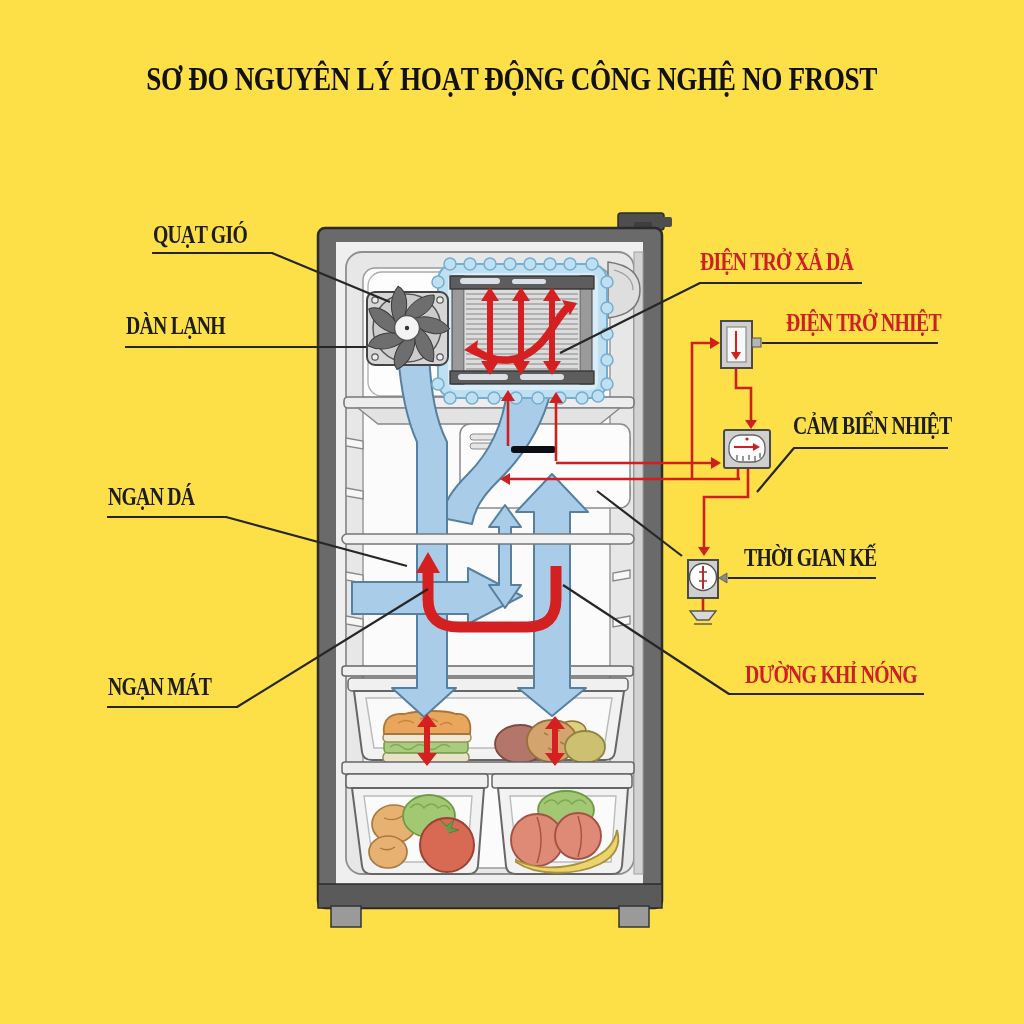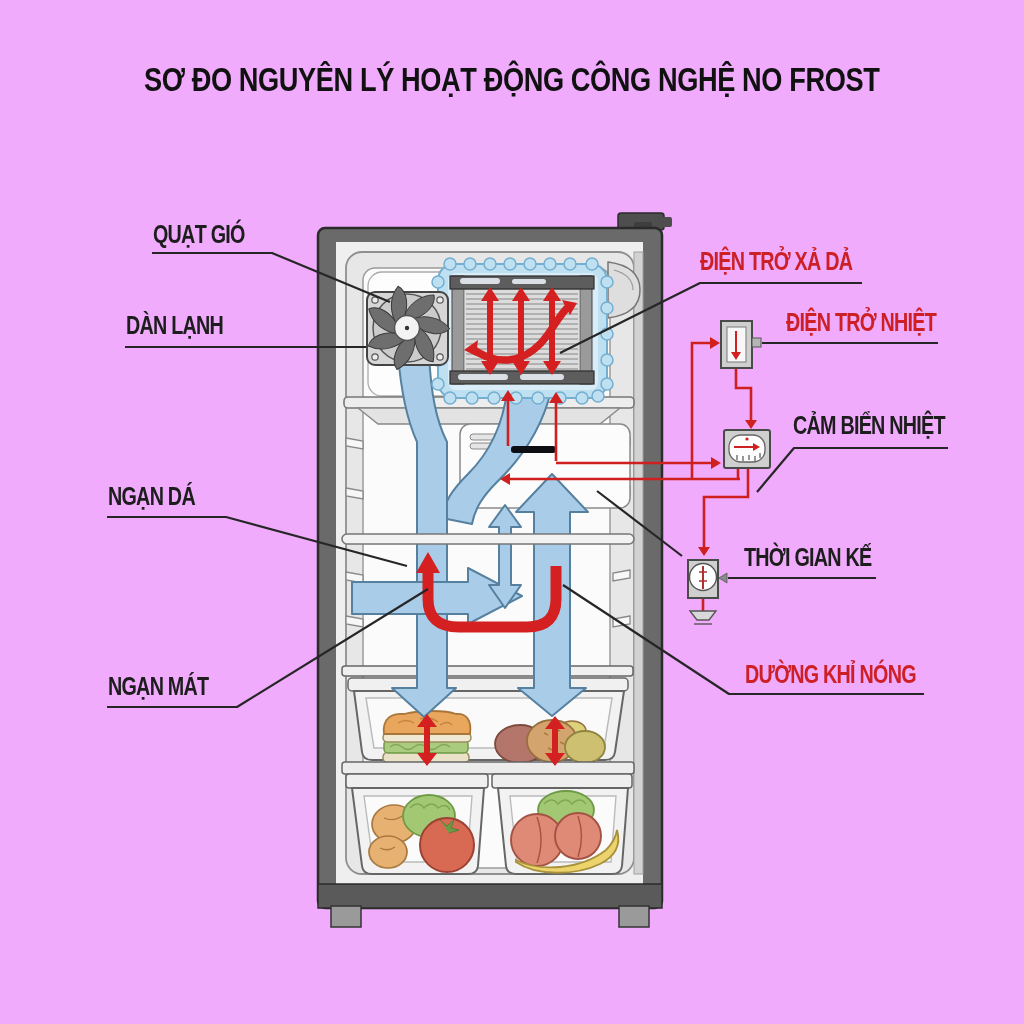--- a/index.html
+++ b/index.html
@@ -1,17 +1,17 @@
 <!DOCTYPE html>
 <html><head>
 <meta charset="utf-8">
 <style>
   html,body{margin:0;padding:0;background:#ffffff;}
-  .stage{position:relative;width:1024px;height:1024px;background:#f0abfc;overflow:hidden;
-         font-family:Liberation Sans, sans-serif;}
+  .stage{position:relative;width:1024px;height:1024px;background:#fde047;overflow:hidden;
+         font-family:Liberation Serif, serif;}
   .stage svg{position:absolute;left:0;top:0;}
   .title{position:absolute;left:0;right:0;top:60px;text-align:center;color:#111;
          font-size:34px;font-weight:700;letter-spacing:-0.5px;}
   .title span{display:inline-block;transform:scaleX(0.80);transform-origin:center top;white-space:nowrap;}
   .lbl{position:absolute;font-size:26px;font-weight:700;letter-spacing:-1px;color:#1d1d1d;
        white-space:nowrap;line-height:1.05;transform:scaleX(0.76);transform-origin:left top;}
   .lbl.red{color:#cc2026;}
 </style>
 </head>
 <body>

